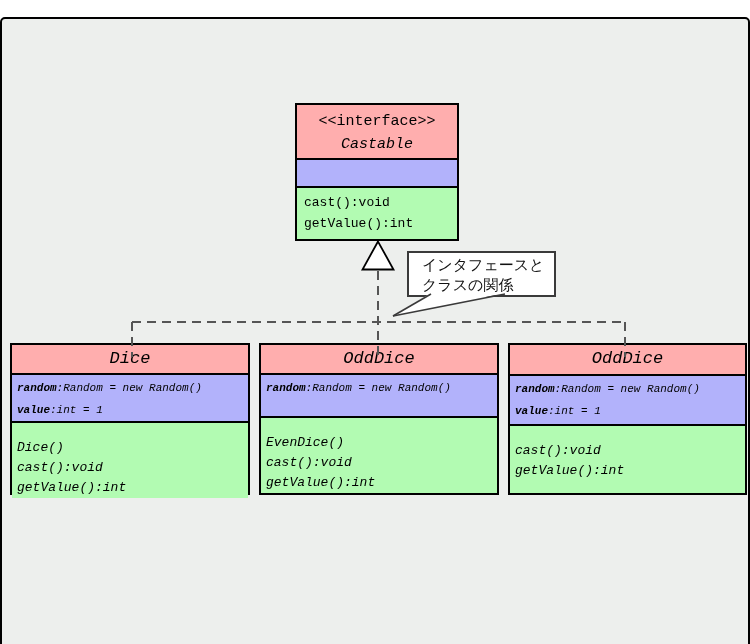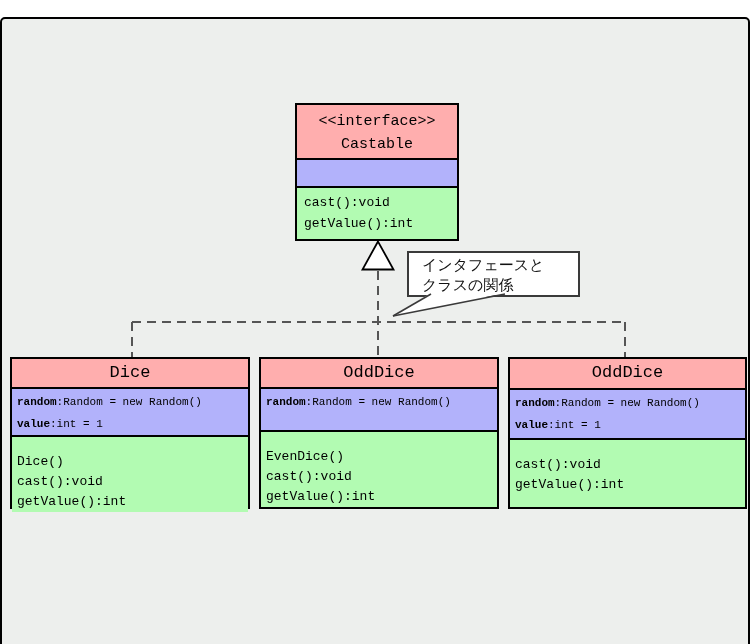--- a/index.html
+++ b/index.html
@@ -15,37 +15,37 @@
     display:flex; flex-direction:column; background:#fff;
   }
   .sec { box-sizing:border-box; }
   .sec.header { background:var(--pink,#ffaeae); border-bottom:2px solid #000; text-align:center; }
   .sec.attrs  { background:var(--purple,#b2b2fb); border-bottom:2px solid #000; }
   .sec.methods{ background:var(--green,#b2fbb2); flex:1; }
 
   
   .interface-box { left:293px; top:84px; width:164px; height:138px; }
   .interface-box .header { height:55px; font-size:15px; line-height:23px; padding-top:5px; }
-  .interface-box .header .iname { }
+  .interface-box .header .iname { font-style:italic; }
   .interface-box .attrs { height:28px; }
   .interface-box .methods { font-size:13px; line-height:21px; padding:4px 0 0 7px; white-space:nowrap; }
 
   
-  .class-box { top:338px; width:240px; height:152px; }
+  .class-box { top:324px; width:240px; height:152px;font-style:italic; }
   .class-box.dice { left:8px; }
   .class-box.evendice { left:257px; }
   .class-box.odddice { left:506px; width:239px; }
   .class-box .header { height:31px; font-size:17px; line-height:28px; }
   .class-box .attrs { height:50px; font-size:11px; line-height:22px; padding:2px 0 0 5px; white-space:nowrap; }
   .class-box .attrs .b { font-weight:bold; }
   .class-box .methods { font-size:13px; line-height:20px; padding:15px 0 0 5px; white-space:nowrap; }
 
   
   .note {
-    position:absolute; left:405px; top:232px; width:173px; height:46px; box-sizing:border-box;
+    position:absolute; left:405px; top:232px; width:149px; height:46px; box-sizing:border-box;
     background:#fff; border:2px solid #3a3a3a; z-index:3;
     font-family:"Liberation Sans","DejaVu Sans",sans-serif;
     font-size:15px; line-height:20px; padding:2px 0 0 13px; color:#111;
   }
 
   .overlay { position:absolute; left:0; top:0; width:750px; height:644px; z-index:4; pointer-events:none; }
 </style>
 </head>
 <body>
 

